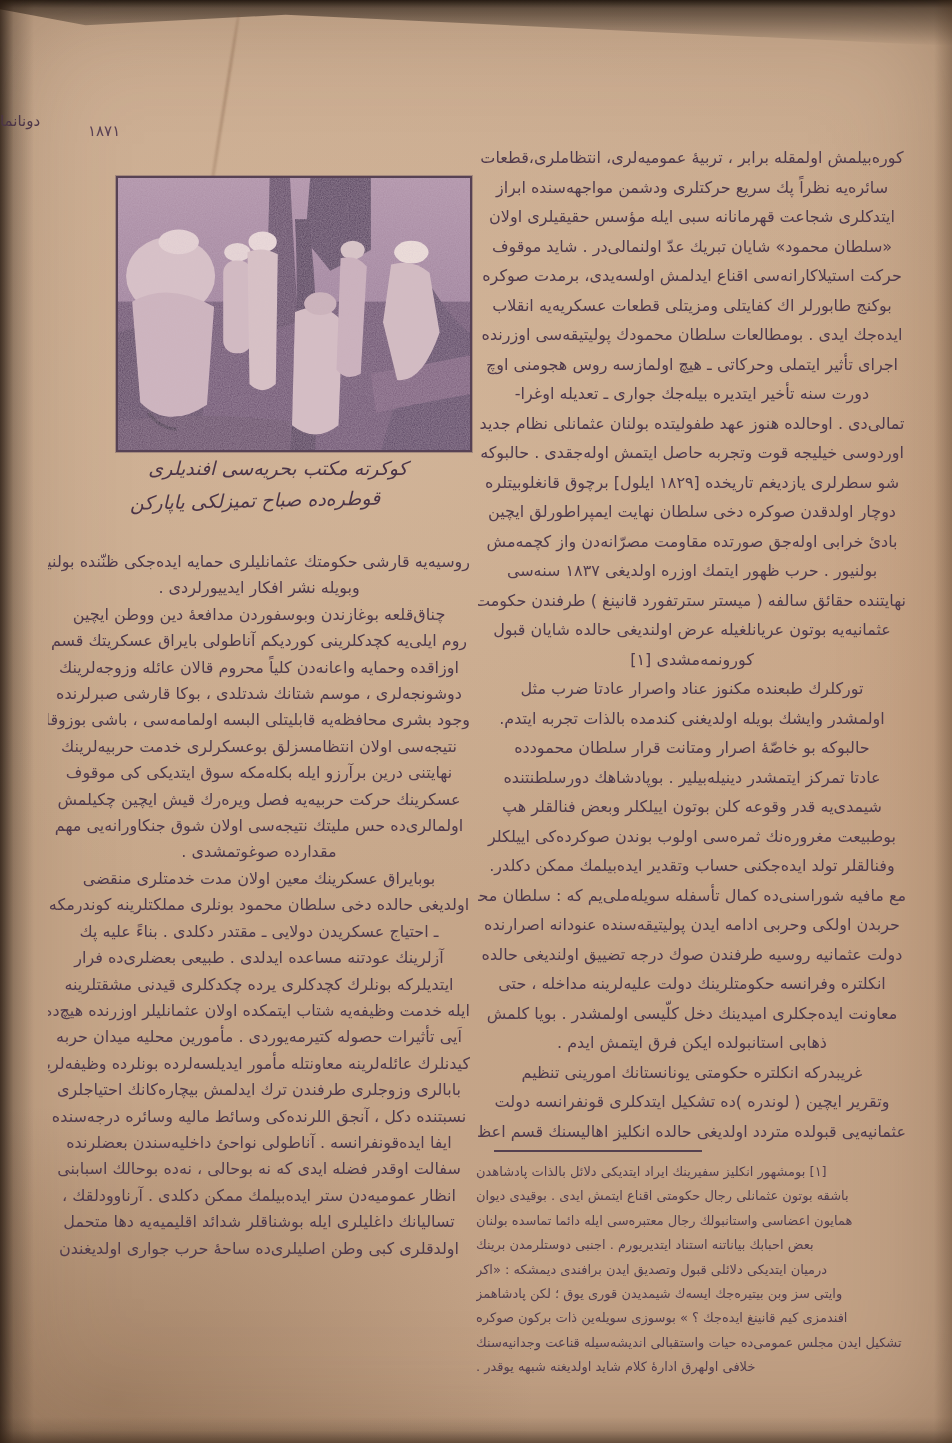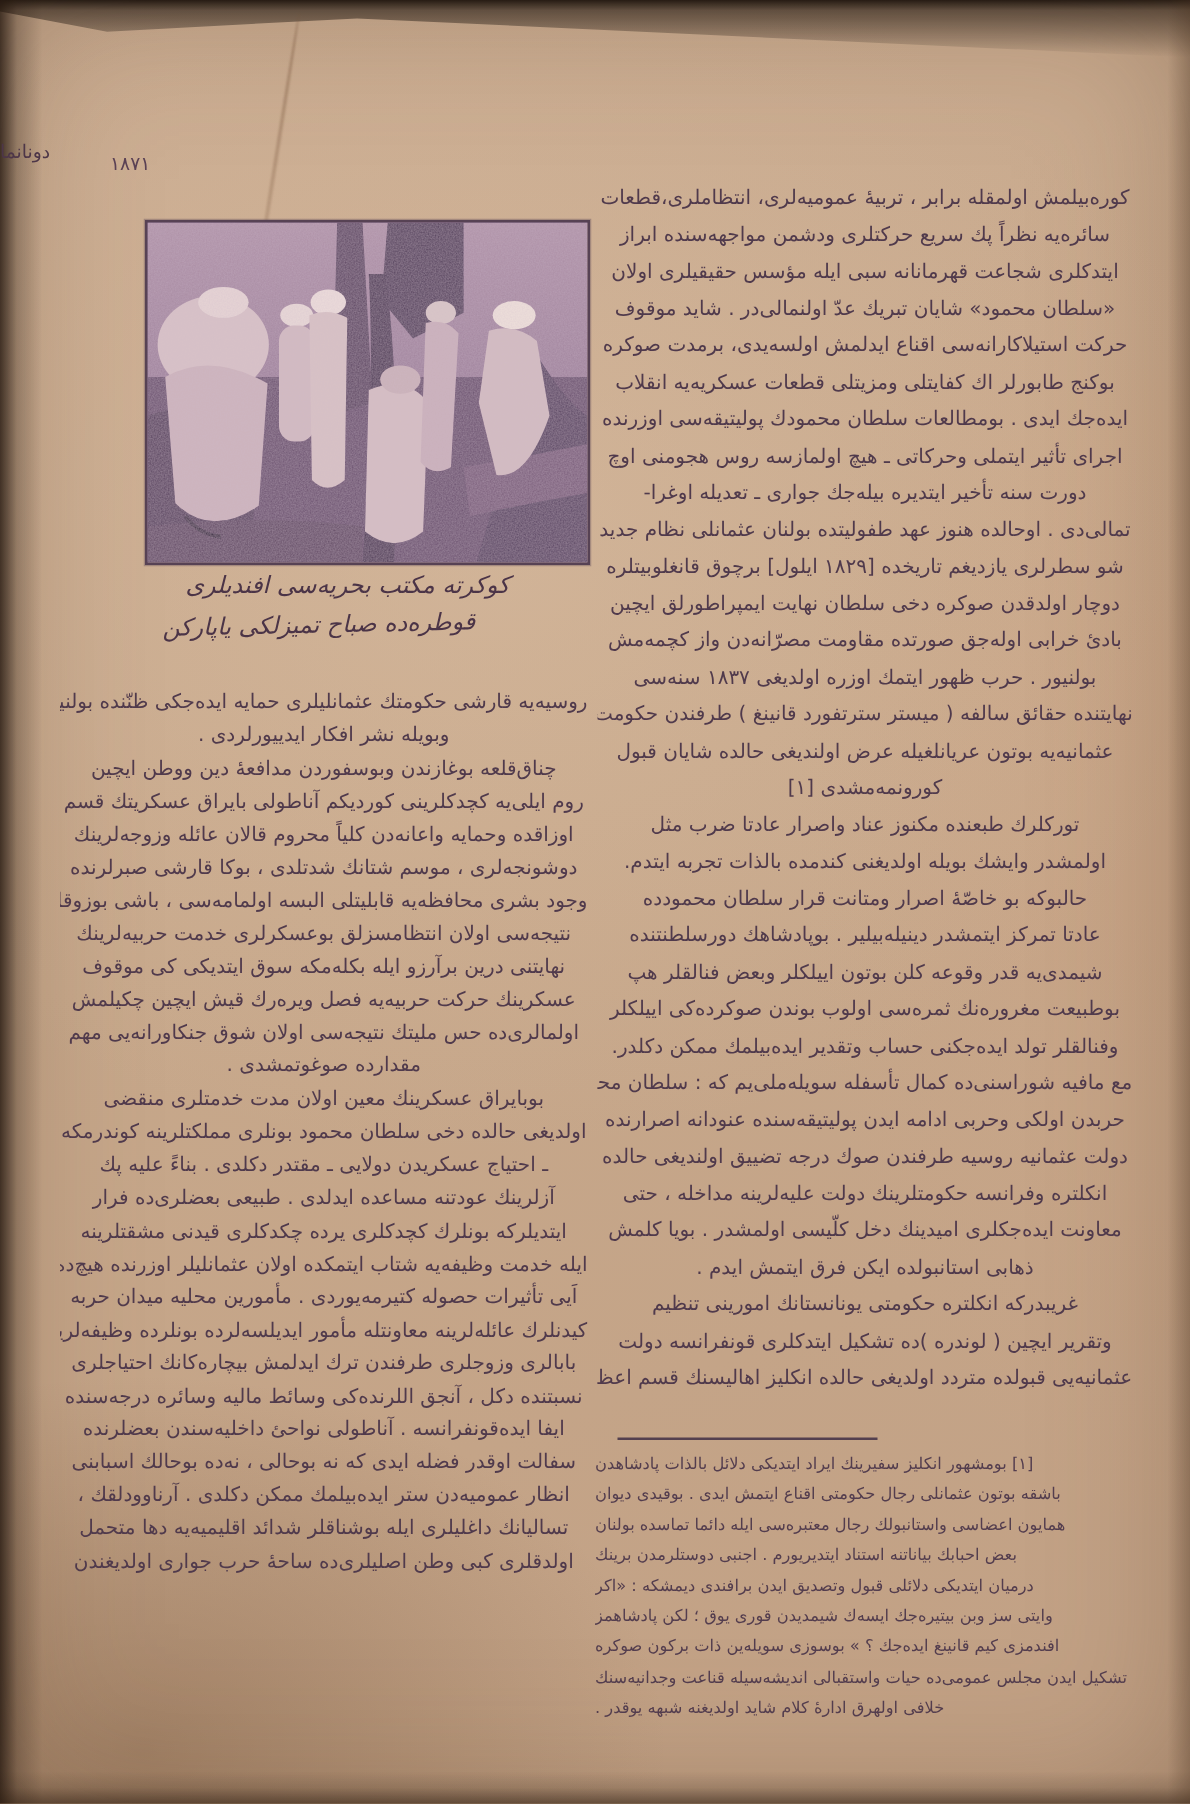--- a/index.html
+++ b/index.html
@@ -135,20 +135,21 @@
       <div class="line">كوره‌بيلمش اولمقله برابر ، تربيهٔ عموميه‌لرى، انتظاملرى،قطعات</div>
       <div class="line">سائره‌يه نظراً پك سريع حركتلرى ودشمن مواجهه‌سنده ابراز</div>
       <div class="line">ايتدكلرى شجاعت قهرمانانه سبى ايله مؤسس حقيقيلرى اولان</div>
       <div class="line">«سلطان محمود» شايان تبريك عدّ اولنمالى‌در . شايد موقوف</div>
       <div class="line">حركت استيلاكارانه‌سى اقناع ايدلمش اولسه‌يدى، برمدت صوكره</div>
       <div class="line">بوكنج طابورلر اك كفايتلى ومزيتلى قطعات عسكريه‌يه انقلاب</div>
       <div class="line">ايده‌جك ايدى . بومطالعات سلطان محمودك پوليتيقه‌سى اوزرنده</div>
       <div class="line">اجراى تأثير ايتملى وحركاتى ـ هيچ اولمازسه روس هجومنى اوچ</div>
       <div class="line">دورت سنه تأخير ايتديره بيله‌جك جوارى ـ تعديله اوغرا-</div>
       <div class="line">تمالى‌دى . اوحالده هنوز عهد طفوليتده بولنان عثمانلى نظام جديد</div>
+      <div class="line">اوردوسى خيليجه قوت وتجربه حاصل ايتمش اوله‌جقدى . حالبوكه</div>
       <div class="line">شو سطرلرى يازديغم تاريخده [١٨٢٩ ايلول] برچوق قانغلوبيتلره</div>
       <div class="line">دوچار اولدقدن صوكره دخى سلطان نهايت ايمپراطورلق ايچين</div>
       <div class="line">بادئ خرابى اوله‌جق صورتده مقاومت مصرّانه‌دن واز كچمه‌مش</div>
       <div class="line">بولنيور . حرب ظهور ايتمك اوزره اولديغى ١٨٣٧ سنه‌سى</div>
       <div class="line">نهايتنده حقائق سالفه ( ميستر سترتفورد قانينغ ) طرفندن حكومت</div>
       <div class="line">عثمانيه‌يه بوتون عريانلغيله عرض اولنديغى حالده شايان قبول</div>
       <div class="line">كورونمه‌مشدى [١]</div>
       <div class="line">   توركلرك طبعنده مكنوز عناد واصرار عادتا ضرب مثل</div>
       <div class="line">اولمشدر وايشك بويله اولديغنى كندمده بالذات تجربه ايتدم.</div>
       <div class="line">حالبوكه بو خاصّهٔ اصرار ومتانت قرار سلطان محمودده</div>

